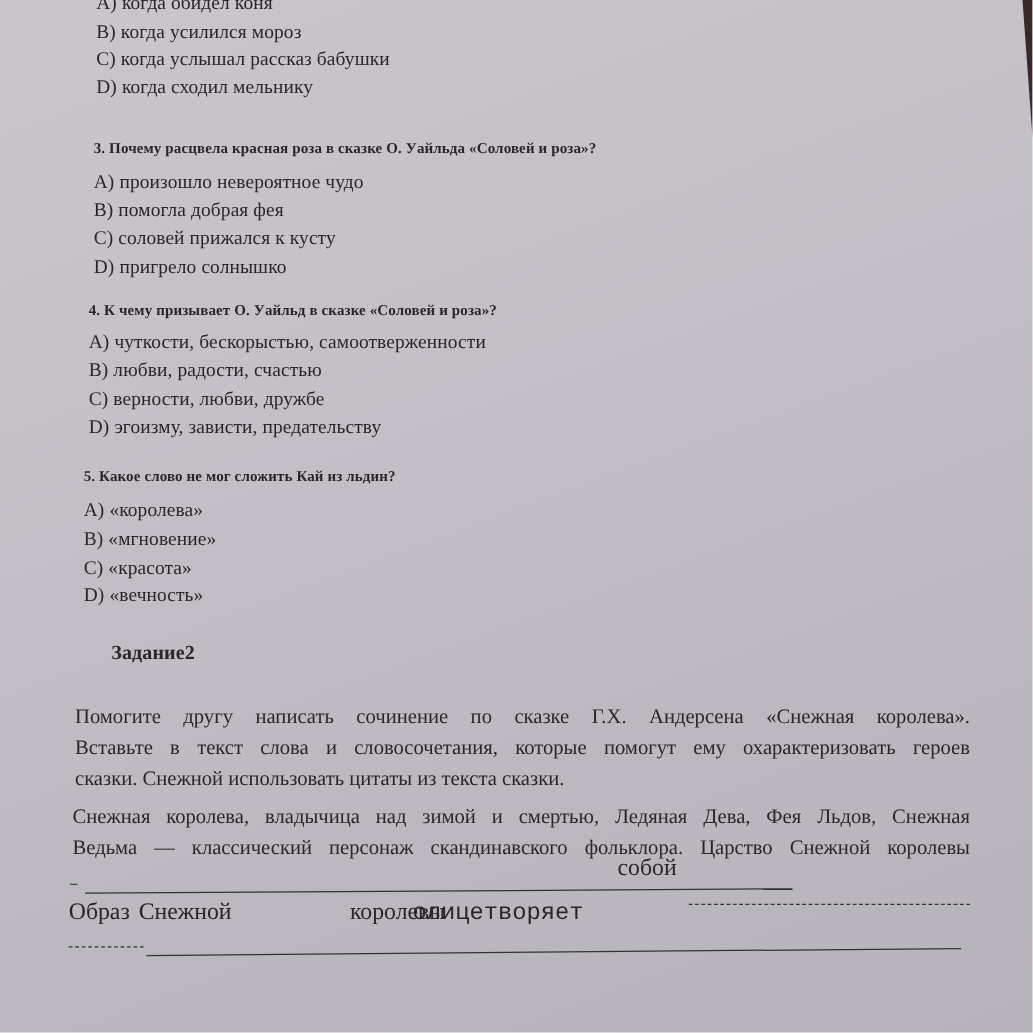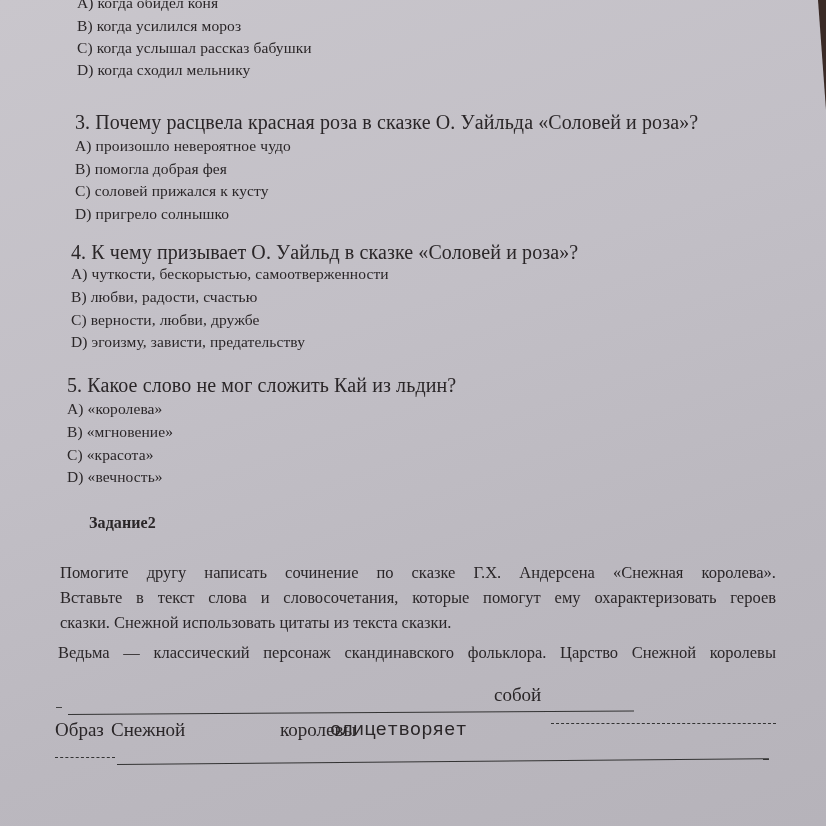--- a/index.html
+++ b/index.html
@@ -29,21 +29,22 @@
       inset: 0;
       padding-left: 13px;
     }
     .line {
       position: absolute;
       white-space: nowrap;
       font-size: 15.5px;
       letter-spacing: 0.1px;
     }
     .q {
-      font-size: 20px;
+      font-size: 12px;
+      font-weight: bold;
     }
     .bold {
       font-weight: bold;
       font-size: 16px;
     }
     .para {
       position: absolute;
       font-size: 16.5px;
       line-height: 25px;
       text-align: justify;
@@ -120,20 +121,21 @@
 
   <div class="line bold" style="left:89px; top:514px;">Задание2</div>
 
   <div class="para" style="left:60px; top:560px;">
     <span class="row">Помогите другу написать сочинение по сказке Г.Х. Андерсена «Снежная королева».</span>
     <span class="row">Вставьте в текст слова и словосочетания, которые помогут ему охарактеризовать героев</span>
     <span class="row last">сказки. Снежной использовать цитаты из текста сказки.</span>
   </div>
 
   <div class="para" style="left:58px; top:640px; width:718px;">
+    <span class="row">Снежная королева, владычица над зимой и смертью, Ледяная Дева, Фея Льдов, Снежная</span>
     <span class="row">Ведьма — классический персонаж скандинавского фольклора. Царство Снежной королевы</span>
   </div>
 
   <div class="tiny-dash" style="left:56px; top:707px;"></div>
   <div class="rule" style="left:68px; top:714px; width:566px; transform: rotate(-0.35deg); transform-origin:left;"></div>
 
   <div class="fill-row" style="left:55px; top:719px;">Образ</div>
   <div class="fill-row" style="left:111px; top:719px;">Снежной</div>
   <div class="fill-row" style="left:236px; top:719px;margin-left:44px;">королевы</div>
   <div class="fill-row" style="left:330px; top:719px;font-family:Liberation Mono, monospace;">олицетворяет</div>

